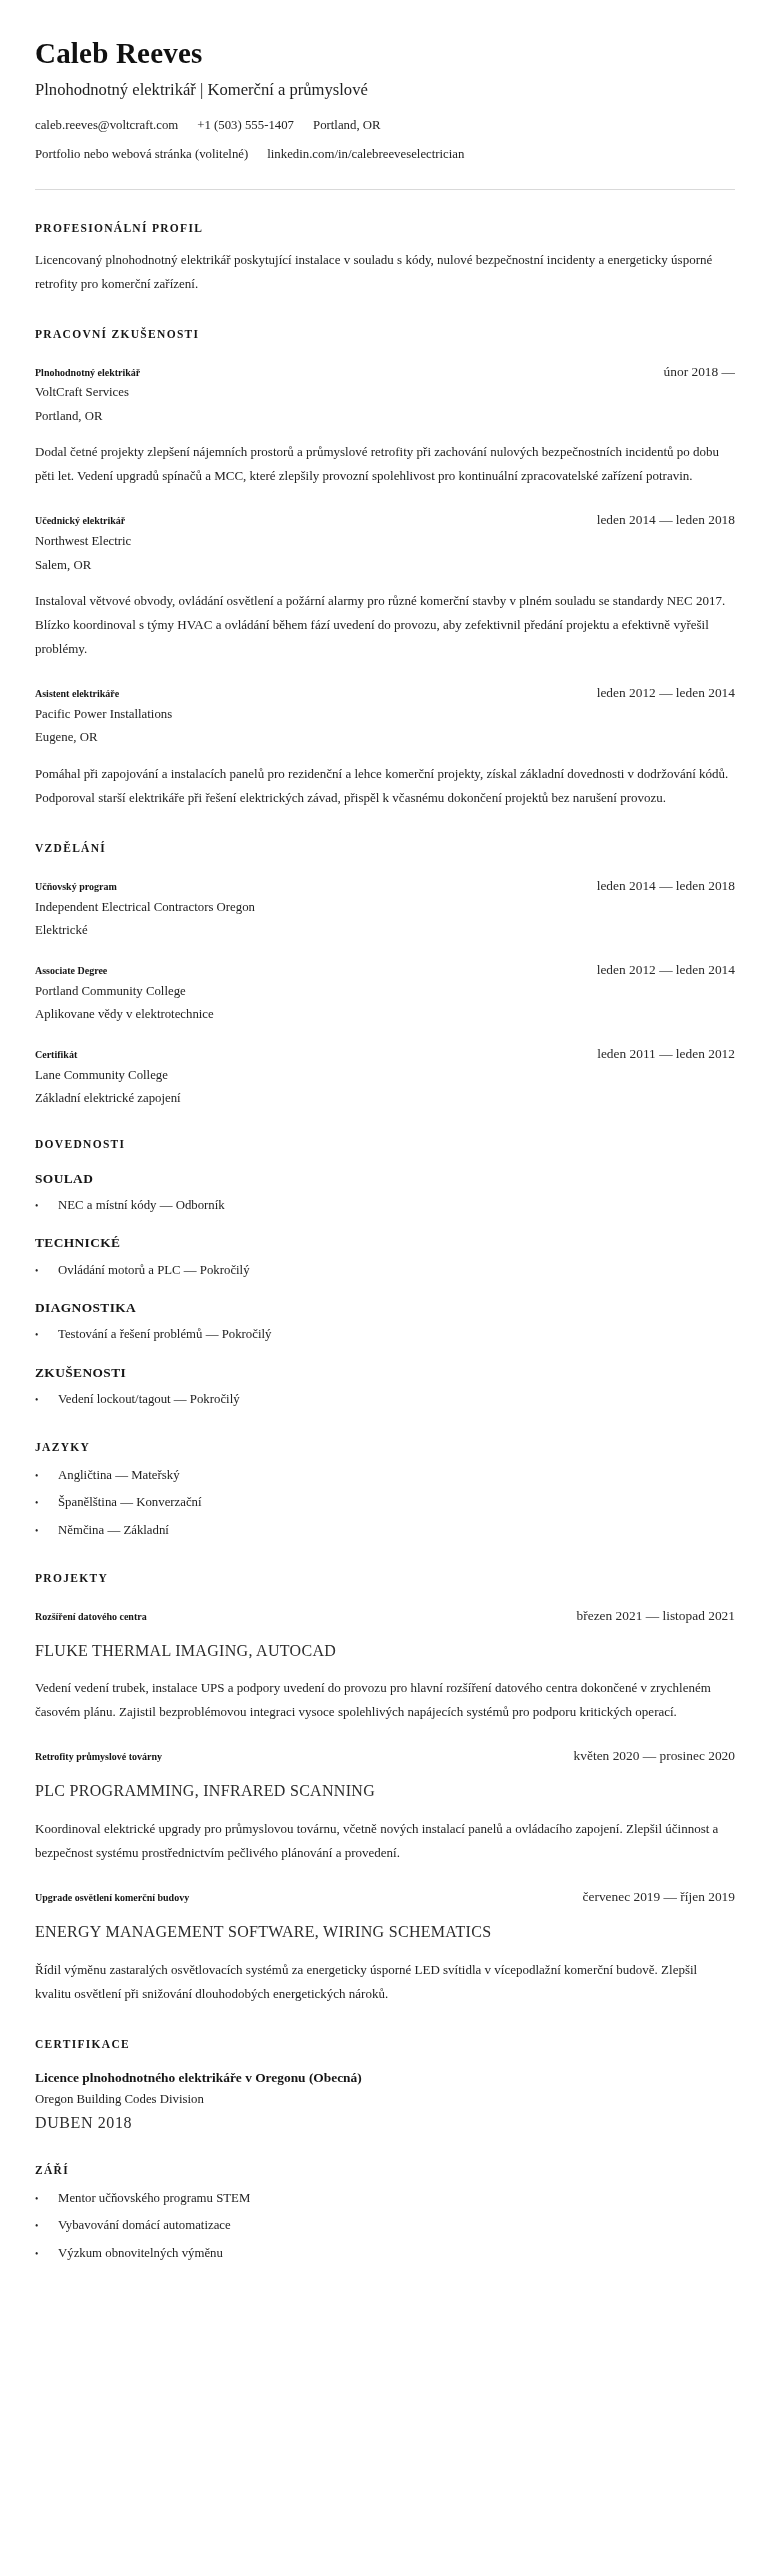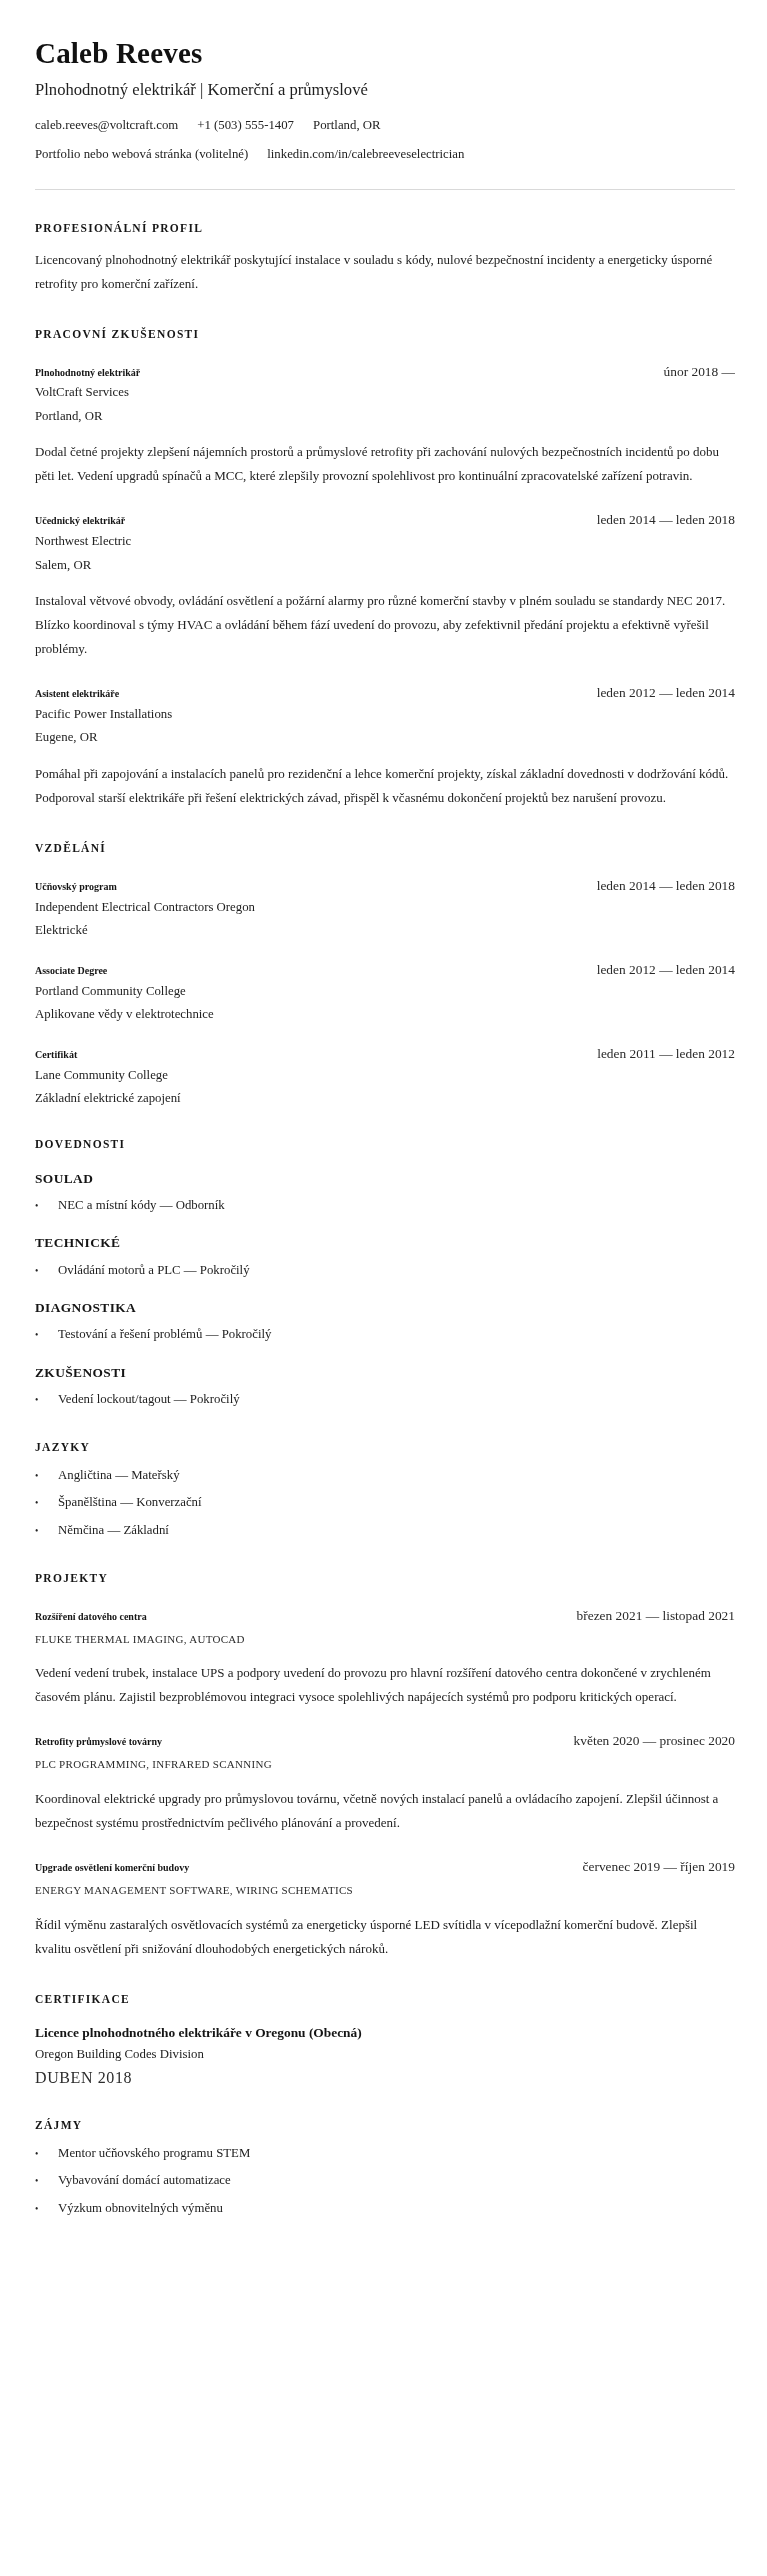--- a/index.html
+++ b/index.html
@@ -36,21 +36,21 @@
   .loc-or-field { font-size: 12.8px; margin-top: 8.3px; color: #222; }
   .entry .desc { margin-top: 16.6px; }
 
   .skill-group { margin-top: 20.5px; }
   h3.skill-cat { font-size: 13.4px; font-weight: 700; margin: 0; letter-spacing: 0.4px; color: #151515; }
 
   ul.bullets { list-style: none; margin: 10.2px 0 0 0; padding: 0; display: flex; flex-direction: column; gap: 9.6px; }
   ul.bullets li { display: flex; font-size: 12.8px; line-height: 1.4; color: #222; }
   .bullet-dot { flex: 0 0 23px; width: 23px; font-size: 9.6px; padding-top: 1.9px; color: #222; }
 
-  .tools { font-size: 11px; letter-spacing: 0.3px; margin-top: 9px; color: #2c2c2c; }
+  .tools { font-size: 16px; letter-spacing: 0.3px; margin-top: 18px; color: #2c2c2c; }
   .cert { margin-top: 20.5px; }
   .cert-name { font-size: 13.4px; font-weight: 700; margin: 0; color: #151515; }
   .cert-issuer { font-size: 12.8px; margin-top: 5.8px; color: #222; }
   .cert-date { font-size: 16px; letter-spacing: 0.6px; margin-top: 7px; color: #2c2c2c; }
 </style>
 </head>
 <body>
 
 <div class="page">
 
@@ -257,21 +257,21 @@
       <article class="cert">
         <h3 class="cert-name">Licence plnohodnotného elektrikáře v Oregonu (Obecná)</h3>
         <div class="cert-issuer">Oregon Building Codes Division</div>
         <div class="cert-date">DUBEN 2018</div>
       </article>
 
 
   </section>
 
   <section>
-    <h2 class="sec">ZÁJMY</h2>
+    <h2 class="sec">ZÁŘÍ</h2>
     <ul class="bullets" style="margin-top:14px;">
 
         <li>
           <span class="bullet-dot">•</span>
           <span>Mentor učňovského programu STEM</span>
         </li>
 
         <li>
           <span class="bullet-dot">•</span>
           <span>Vybavování domácí automatizace</span>

